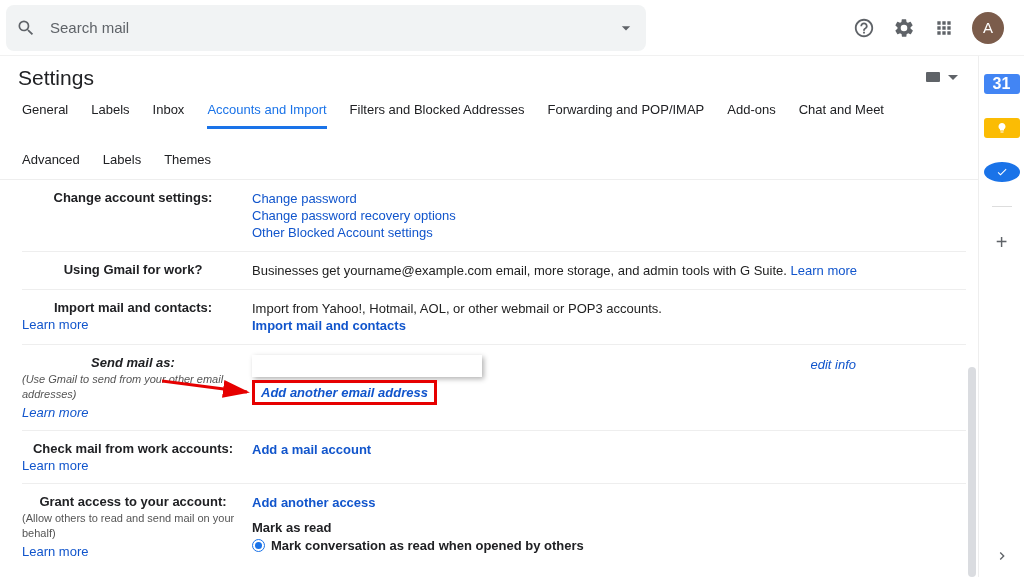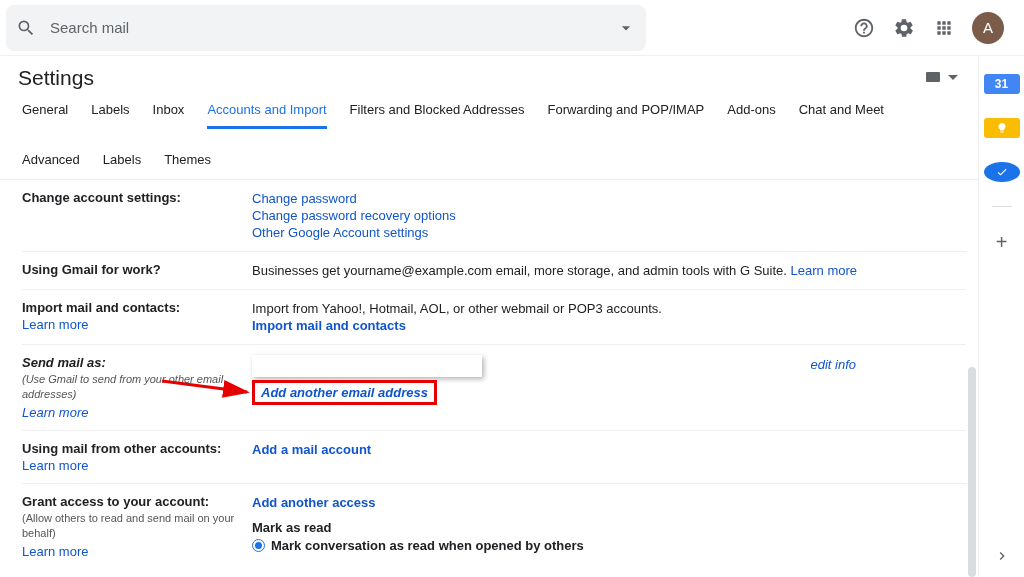--- a/index.html
+++ b/index.html
@@ -26,21 +26,21 @@
   .tabs { display: flex; flex-wrap: wrap; padding: 12px 20px 0 22px; border-bottom: 1px solid #eee; column-gap: 22px; row-gap: 16px; gap: 23px; }
   .tab { color: #202124; font-size: 13px; font-weight: 500; padding-bottom: 12px; cursor: pointer; }
   .tab.active { color: #1a73e8; border-bottom: 3px solid #1a73e8; padding-bottom: 9px; }
 
   
   .content-wrap { display: flex; height: calc(577px - 56px - 44px - 80px); }
   .content { flex: 1; overflow-y: auto; padding: 0 12px 0 22px; }
   .section { display: flex; border-bottom: 1px solid #eee; padding: 10px 0; }
   .section.no-border { border-bottom: none; }
   .sec-label { width: 230px; flex-shrink: 0; padding-right: 8px; }
-  .sec-label .main { font-weight: bold; font-size: 13px; }
+  .sec-label .main { font-weight: bold; font-size: 13px; text-align: center; }
   .sec-label .sub { font-size: 11px; color: #555; margin-top: 2px; line-height: 1.4; }
   .sec-body { flex: 1; position: relative; }
   .sec-body .line { padding: 1px 0; font-size: 13px; }
   .link { color: #15c; cursor: pointer; }
   .link-bold { color: #15c; font-weight: bold; cursor: pointer; }
   .learn-more { color: #15c; margin-top: 2px; cursor: pointer; font-size: 13px; }
   .text-black { color: #222; }
   .bold { font-weight: bold; }
   .edit-info { position: absolute; right: 110px; top: 2px; color: #15c; cursor: pointer; font-size: 13px; }
   .radio-row { display: flex; align-items: center; gap: 6px; margin-top: 2px; }
@@ -51,21 +51,21 @@
   .whitebox { background: #fff; box-shadow: 2px 2px 5px rgba(0,0,0,0.3); width: 230px; height: 22px; margin-bottom: 3px; }
   .highlight-box { border: 3px solid #e60000; display: inline-block; padding: 2px 6px; margin-top: 0; }
   svg.arrow { position: absolute; }
 
   
   .scrollbar-stub { position: absolute; right: 2px; top: 187px; width: 8px; height: 210px; background: #dadce0; border-radius: 4px; }
   .content-wrap { position: relative; }
 
   
   .sidepanel { position: absolute; right: 0; top: 56px; bottom: 0; width: 46px; border-left: 1px solid #eee; display: flex; flex-direction: column; align-items: center; padding-top: 18px; gap: 24px; background: #fff; }
-  .sp-icon { width: 36px; height: 20px; border-radius: 3px; display: flex; align-items: center; justify-content: center; font-size: 12px; color: #fff; font-weight: bold; cursor: pointer; }
+  .sp-icon { width: 36px; height: 20px; border-radius: 3px; display: flex; align-items: center; justify-content: center; font-size: 16px; color: #fff; font-weight: bold; cursor: pointer; }
   .sp-calendar { background: #4285f4; }
   .sp-keep { background: #fbbc04; }
   .sp-tasks { background: #1a73e8; border-radius: 50%; }
   .sp-divider { width: 20px; height: 1px; background: #ddd; }
   .sp-plus { color: #5f6368; font-size: 20px; cursor: pointer; }
   .sp-expand { position: absolute; bottom: 10px; color: #5f6368; cursor: pointer; }
 
   
   .title-bar, .tabs, .content-wrap { margin-right: 46px; }
 </style>
@@ -134,21 +134,21 @@
 <div class="content-wrap">
 <div class="content">
 
   <div class="section">
     <div class="sec-label">
           <div class="main">Change account settings:</div>
         </div>
     <div class="sec-body">
       <div class="line link">Change password</div>
       <div class="line link">Change password recovery options</div>
-      <div class="line link">Other Google Account settings</div>
+      <div class="line link">Other Blocked Account settings</div>
     </div>
   </div>
 
   <div class="section">
     <div class="sec-label">
           <div class="main">Using Gmail for work?</div>
         </div>
     <div class="sec-body">
       <div class="line"><span class="text-black">Businesses get yourname@example.com email, more storage, and admin tools with G Suite.</span> <span class="link">Learn more</span></div>
     </div>
@@ -184,21 +184,21 @@
                 <path d="M0,0 L0,6 L9,3 z" fill="#e60000"></path>
               </marker>
             </defs>
         <line x1="0" y1="6" x2="85" y2="17" stroke="#e60000" stroke-width="3" marker-end="url(#ah)"></line>
       </svg>
     </div>
   </div>
 
   <div class="section">
     <div class="sec-label">
-      <div class="main">Using mail from other accounts:</div>
+      <div class="main">Check mail from work accounts:</div>
       <div class="learn-more">Learn more</div>
     </div>
     <div class="sec-body">
       <div class="line link-bold">Add a mail account</div>
     </div>
   </div>
 
   <div class="section no-border">
     <div class="sec-label">
       <div class="main">Grant access to your account:</div>

